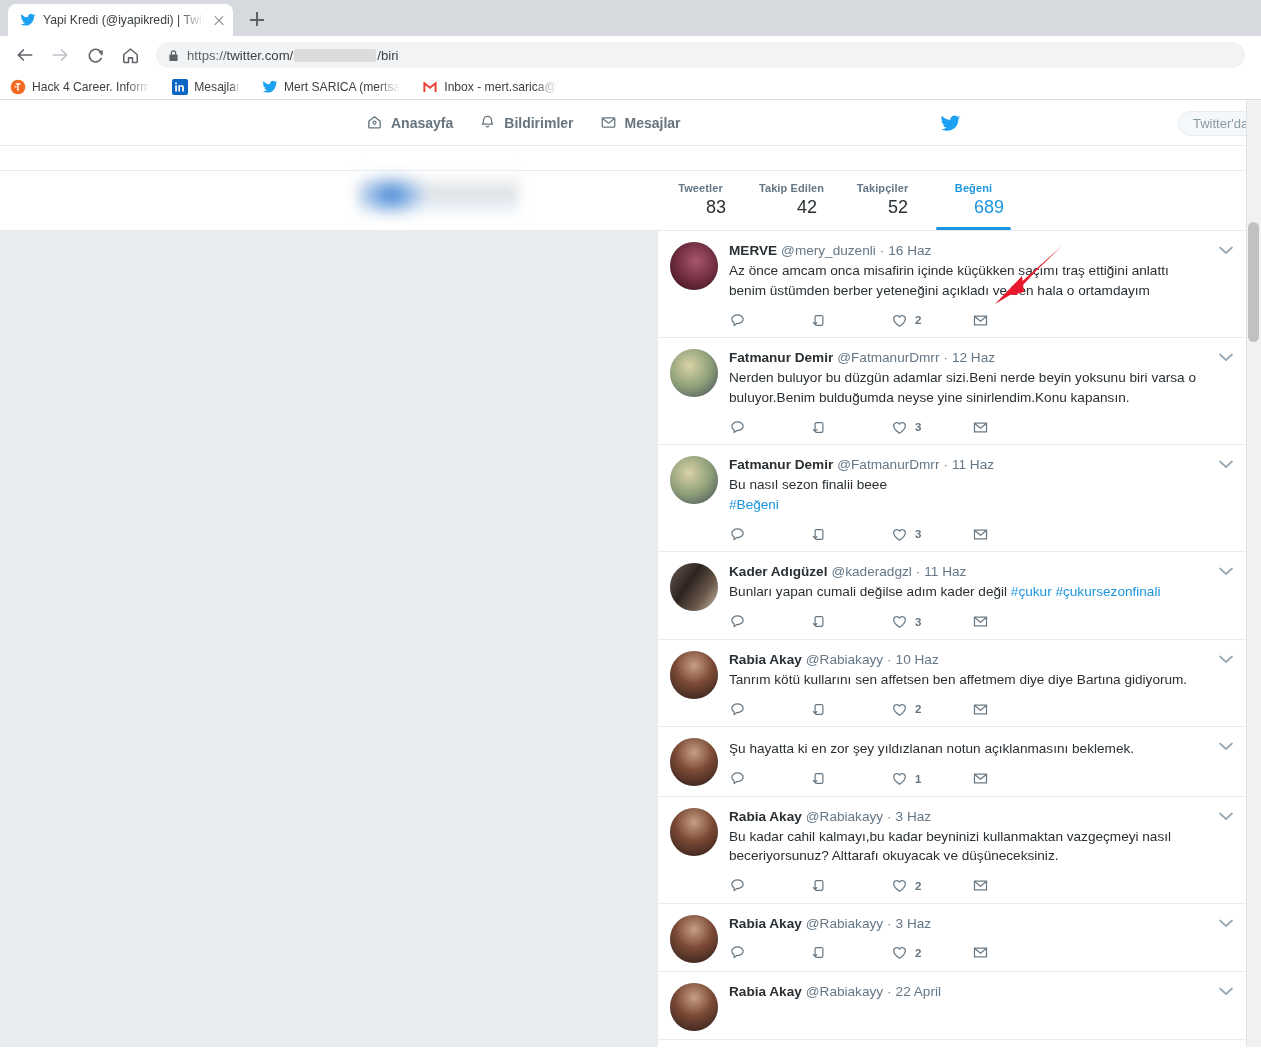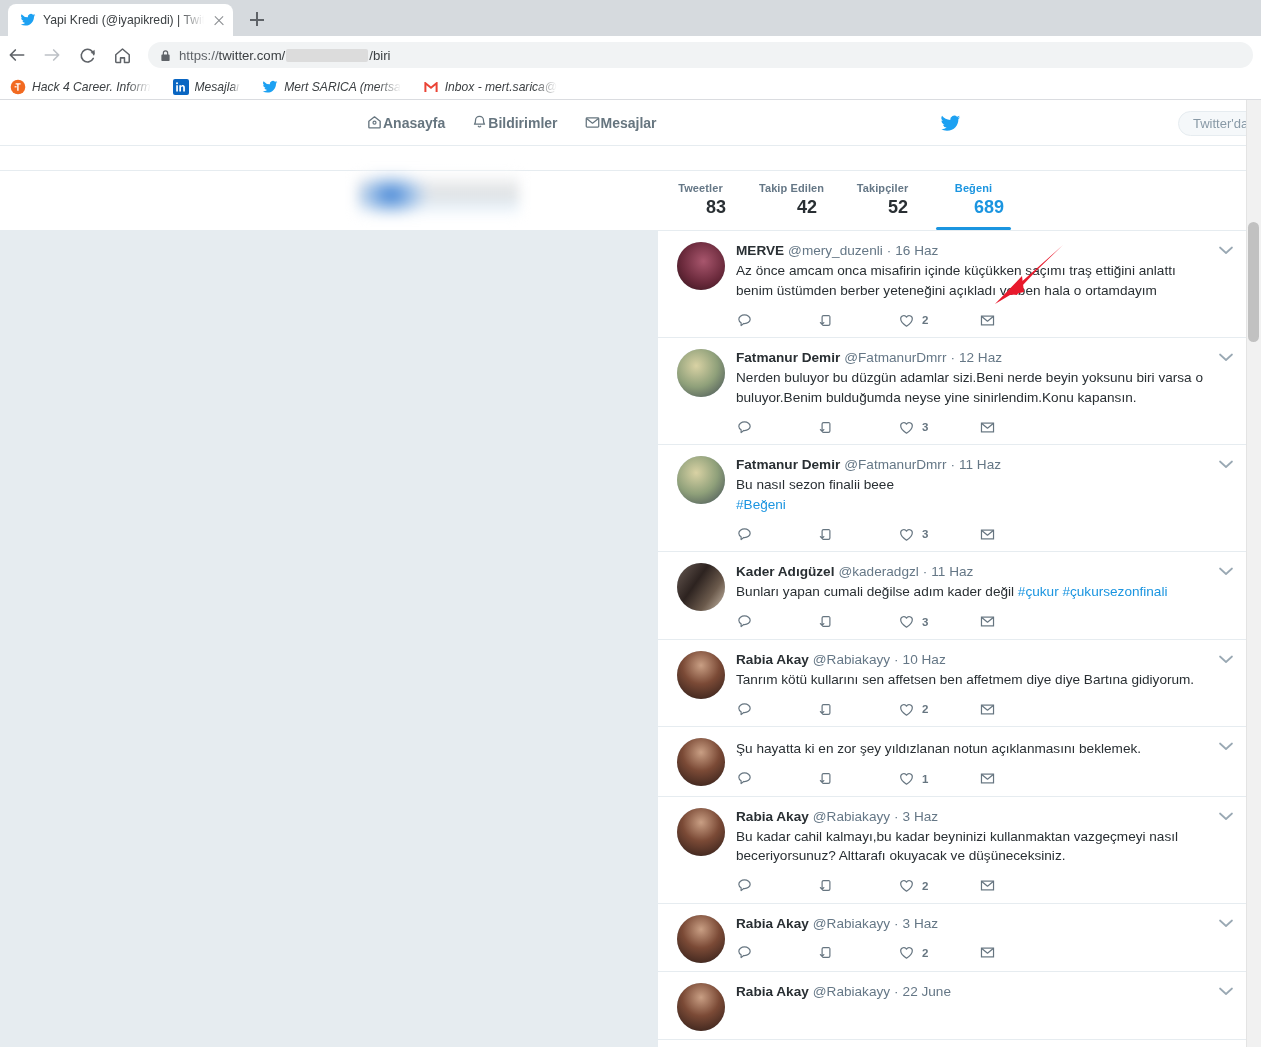--- a/index.html
+++ b/index.html
@@ -62,21 +62,21 @@
     content:""; position:absolute; background:#5f6368;
   }
   .newtab::before { left:7px; top:13.2px; width:14px; height:1.6px; }
   .newtab::after  { top:6.2px; left:13.2px; height:14px; width:1.6px; }
 
   .chrome-toolbar {
     height: 38px;
     background: #ffffff;
     display: flex;
     align-items: center;
-    padding: 0 2px;
+    padding: 0 10px;
     gap: 5px;
   }
   .navbtn {
     width: 30px; height: 30px;
     display: flex; align-items: center; justify-content: center;
     flex: 0 0 30px;
   }
   .navbtn svg { display:block; }
   .omnibox {
     flex: 1;
@@ -110,21 +110,20 @@
     align-items: center;
     padding-left: 10px;
     gap: 22px;
     border-bottom: 1px solid #dadce0;
   }
   .bm { display:flex; align-items:center; gap:6px; max-width: 170px; }
   .bm-label {
     font-size: 12.1px; color:#3c4043; white-space:nowrap; overflow:hidden;
     -webkit-mask-image: linear-gradient(to right, #000 80%, transparent 100%);
             mask-image: linear-gradient(to right, #000 80%, transparent 100%);
-            font-style: italic;
   }
   .bm-ico { width:16px;height:16px;flex:0 0 16px;display:block; }
 
   
   .viewport {
     position: relative;
     width: 1261px;
     height: 947px;
     background: #ffffff;
     overflow: hidden;
@@ -133,21 +132,21 @@
   
   .tw-nav {
     height: 46px;
     background: #ffffff;
     border-bottom: 1px solid #e6ecf0;
     display: flex;
     align-items: center;
     position: relative;
   }
   .nav-links { display:flex; align-items:center; gap: 26px; margin-left: 366px; }
-  .nav-link { display:flex; align-items:center; }
+  .nav-link { display:flex; align-items:center; gap: 8px; }
   .nav-link-label { font-size: 14px; color:#66757f; font-weight:700; }
   .nav-ico { width:17px;height:17px;flex:0 0 17px;display:block; }
   .nav-bird { position:absolute; left: 938px; top: 13px; }
   .tw-search {
     position: absolute;
     left: 1178px;
     top: 11px;
     width: 210px;
     height: 25px;
     background: #f5f8fa;
@@ -185,21 +184,21 @@
     filter: blur(6px);
   }
   .stats { position:absolute; left: 655px; top: 0; display:flex; height:100%; }
   .stat {
     width: 91px;
     display:flex; flex-direction:column; align-items:center; justify-content:center;
     position: relative;
     padding-bottom: 2px;
   }
   .stat-label { font-size: 11px; font-weight:700; color:#657786; letter-spacing:.1px; }
-  .stat-value { font-size: 18px; font-weight:700; color:#292f33; margin-top: 3px; margin-left: 31px; }
+  .stat-value { font-size: 18px; font-weight:400; color:#292f33; margin-top: 3px; margin-left: 31px; }
   .stat.active .stat-label { color:#1b95e0; }
   .stat.active .stat-value { color:#1b95e0; }
   .stat.active::after {
     content:"";
     position:absolute; left: 8px; right: 8px; bottom: 0;
     height: 3px; background:#1b95e0; border-radius:2px;
   }
 
   
   .tw-body { display:flex; height: 816px; background:#e6ecf0; }
@@ -208,21 +207,21 @@
     width: 590px;
     background: #ffffff;
     border-left: 1px solid #e6ecf0;
     border-right: 1px solid #e6ecf0;
   }
   .tw-right { flex: 1; background:#e6ecf0; }
 
   
   .tweet {
     display: flex;
-    padding: 11px 12px 8px 19px;
+    padding: 11px 12px 8px 12px;
     border-bottom: 1px solid #e6ecf0;
     position: relative;
     background:#fff;
   }
   .avatar {
     width: 48px; height: 48px;
     border-radius: 50%;
     flex: 0 0 48px;
     margin-right: 11px;
     background: #cfd8dd;
@@ -725,21 +724,21 @@
               <path fill="none" stroke="#99a8b3" stroke-width="1.7" stroke-linecap="round" stroke-linejoin="round" d="M2 2.5L8 8l6-5.5"></path>
             </svg>
         </div>
 
         <div class="tweet">
           <div class="avatar">
             <i style="background:radial-gradient(circle at 50% 30%, #c99f84 0%, #7b4a36 45%, #2a1a16 100%)"></i>
           </div>
           <div class="tweet-main">
             <div class="tweet-head">
-              <span class="t-name">Rabia Akay</span><span class="t-handle">@Rabiakayy</span><span class="t-dot">·</span><span class="t-date">22 June</span>
+              <span class="t-name">Rabia Akay</span><span class="t-handle">@Rabiakayy</span><span class="t-dot">·</span><span class="t-date">22 April</span>
             </div>
           </div>
           <svg class="caret" viewBox="0 0 16 10">
               <path fill="none" stroke="#99a8b3" stroke-width="1.7" stroke-linecap="round" stroke-linejoin="round" d="M2 2.5L8 8l6-5.5"></path>
             </svg>
         </div>
 
       </div>
       <div class="tw-right"></div>
     </div>

